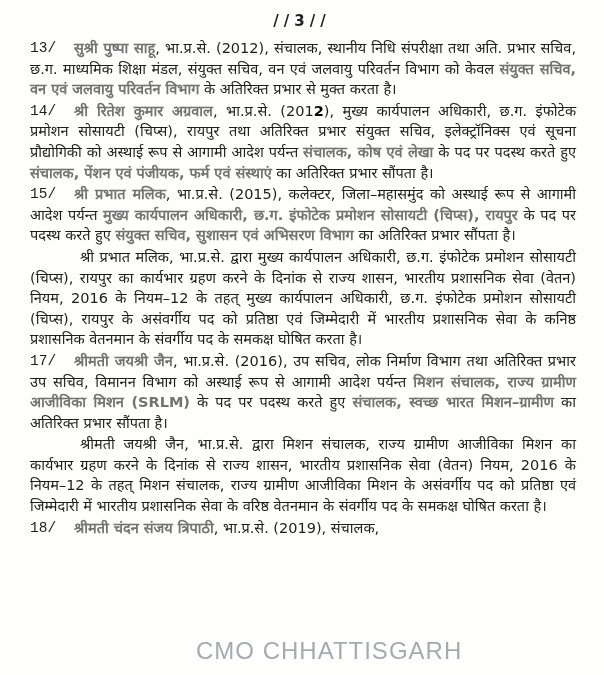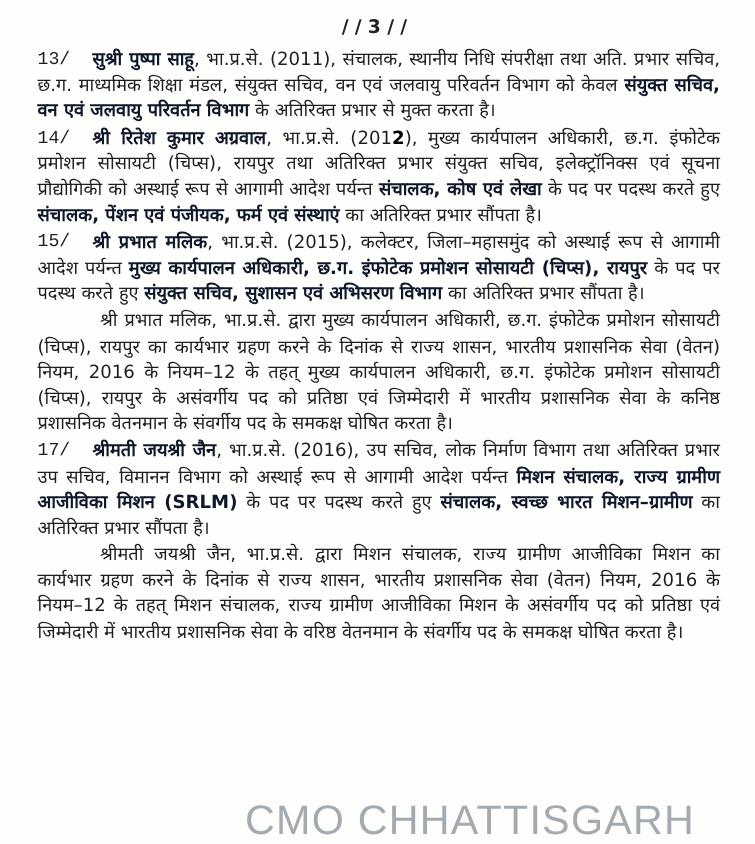--- a/index.html
+++ b/index.html
@@ -34,45 +34,46 @@
     text-align: justify;
   }
   .para { margin: 0 0 1px 0; }
   .para-num {
     display: inline-block;
     width: 44px;
     vertical-align: top;
     font-family: Liberation Mono, monospace;
   }
   .indent { text-indent: 50px; }
-  .b { font-weight: bold; color: #0f172a; }
+  .b { font-weight: bold; color: #737373; }
   .hw { font-weight: bold; color: #000; }
   .watermark {
     position: absolute;
     left: 196px; top: 637px;
     font-family: "Liberation Sans", sans-serif;
-    font-size: 33px;
+    font-size: 24px;
     font-weight: 400;
     letter-spacing: 1px;
     white-space: nowrap;
     color: #98a1a8;
     opacity: 0.88;
     mix-blend-mode: multiply;
     z-index: 3;
   }
 </style>
 </head>
 <body>
 
 <div class="page">
   <div class="pageno">//3//</div>
 
   <div class="doc-body">
-      <div class="para"><span class="para-num">13/</span><span class="b">सुश्री पुष्पा साहू</span><span>, भा.प्र.से. (2011), संचालक, स्थानीय निधि संपरीक्षा तथा अति. प्रभार सचिव, छ.ग. माध्यमिक शिक्षा मंडल, संयुक्त सचिव, वन एवं जलवायु परिवर्तन विभाग को केवल </span><span class="b">संयुक्त सचिव, वन एवं जलवायु परिवर्तन विभाग</span><span> के अतिरिक्त प्रभार से मुक्त करता है।</span></div>
+      <div class="para"><span class="para-num">13/</span><span class="b">सुश्री पुष्पा साहू</span><span>, भा.प्र.से. (2012), संचालक, स्थानीय निधि संपरीक्षा तथा अति. प्रभार सचिव, छ.ग. माध्यमिक शिक्षा मंडल, संयुक्त सचिव, वन एवं जलवायु परिवर्तन विभाग को केवल </span><span class="b">संयुक्त सचिव, वन एवं जलवायु परिवर्तन विभाग</span><span> के अतिरिक्त प्रभार से मुक्त करता है।</span></div>
       <div class="para"><span class="para-num">14/</span><span class="b">श्री रितेश कुमार अग्रवाल</span><span>, भा.प्र.से. (201</span><span class="hw">2</span><span>), मुख्य कार्यपालन अधिकारी, छ.ग. इंफोटेक प्रमोशन सोसायटी (चिप्स), रायपुर तथा अतिरिक्त प्रभार संयुक्त सचिव, इलेक्ट्रॉनिक्स एवं सूचना प्रौद्योगिकी को अस्थाई रूप से आगामी आदेश पर्यन्त </span><span class="b">संचालक, कोष एवं लेखा</span><span> के पद पर पदस्थ करते हुए </span><span class="b">संचालक, पेंशन एवं पंजीयक, फर्म एवं संस्थाएं</span><span> का अतिरिक्त प्रभार सौंपता है।</span></div>
       <div class="para"><span class="para-num">15/</span><span class="b">श्री प्रभात मलिक</span><span>, भा.प्र.से. (2015), कलेक्टर, जिला–महासमुंद को अस्थाई रूप से आगामी आदेश पर्यन्त </span><span class="b">मुख्य कार्यपालन अधिकारी, छ.ग. इंफोटेक प्रमोशन सोसायटी (चिप्स), रायपुर</span><span> के पद पर पदस्थ करते हुए </span><span class="b">संयुक्त सचिव, सुशासन एवं अभिसरण विभाग</span><span> का अतिरिक्त प्रभार सौंपता है।</span></div>
       <div class="para indent"><span>श्री प्रभात मलिक, भा.प्र.से. द्वारा मुख्य कार्यपालन अधिकारी, छ.ग. इंफोटेक प्रमोशन सोसायटी (चिप्स), रायपुर का कार्यभार ग्रहण करने के दिनांक से राज्य शासन, भारतीय प्रशासनिक सेवा (वेतन) नियम, 2016 के नियम–12 के तहत् मुख्य कार्यपालन अधिकारी, छ.ग. इंफोटेक प्रमोशन सोसायटी (चिप्स), रायपुर के असंवर्गीय पद को प्रतिष्ठा एवं जिम्मेदारी में भारतीय प्रशासनिक सेवा के कनिष्ठ प्रशासनिक वेतनमान के संवर्गीय पद के समकक्ष घोषित करता है।</span></div>
       <div class="para"><span class="para-num">17/</span><span class="b">श्रीमती जयश्री जैन</span><span>, भा.प्र.से. (2016), उप सचिव, लोक निर्माण विभाग तथा अतिरिक्त प्रभार उप सचिव, विमानन विभाग को अस्थाई रूप से आगामी आदेश पर्यन्त </span><span class="b">मिशन संचालक, राज्य ग्रामीण आजीविका मिशन (SRLM)</span><span> के पद पर पदस्थ करते हुए </span><span class="b">संचालक, स्वच्छ भारत मिशन–ग्रामीण</span><span> का अतिरिक्त प्रभार सौंपता है।</span></div>
       <div class="para indent"><span>श्रीमती जयश्री जैन, भा.प्र.से. द्वारा मिशन संचालक, राज्य ग्रामीण आजीविका मिशन का कार्यभार ग्रहण करने के दिनांक से राज्य शासन, भारतीय प्रशासनिक सेवा (वेतन) नियम, 2016 के नियम–12 के तहत् मिशन संचालक, राज्य ग्रामीण आजीविका मिशन के असंवर्गीय पद को प्रतिष्ठा एवं जिम्मेदारी में भारतीय प्रशासनिक सेवा के वरिष्ठ वेतनमान के संवर्गीय पद के समकक्ष घोषित करता है।</span></div>
+      <div class="para"><span class="para-num">18/</span><span class="b">श्रीमती चंदन संजय त्रिपाठी</span><span>, भा.प्र.से. (2019), संचालक, </span></div>
     </div>
 
   <div class="watermark">CMO CHHATTISGARH</div>
 </div>
 
 </body></html>

